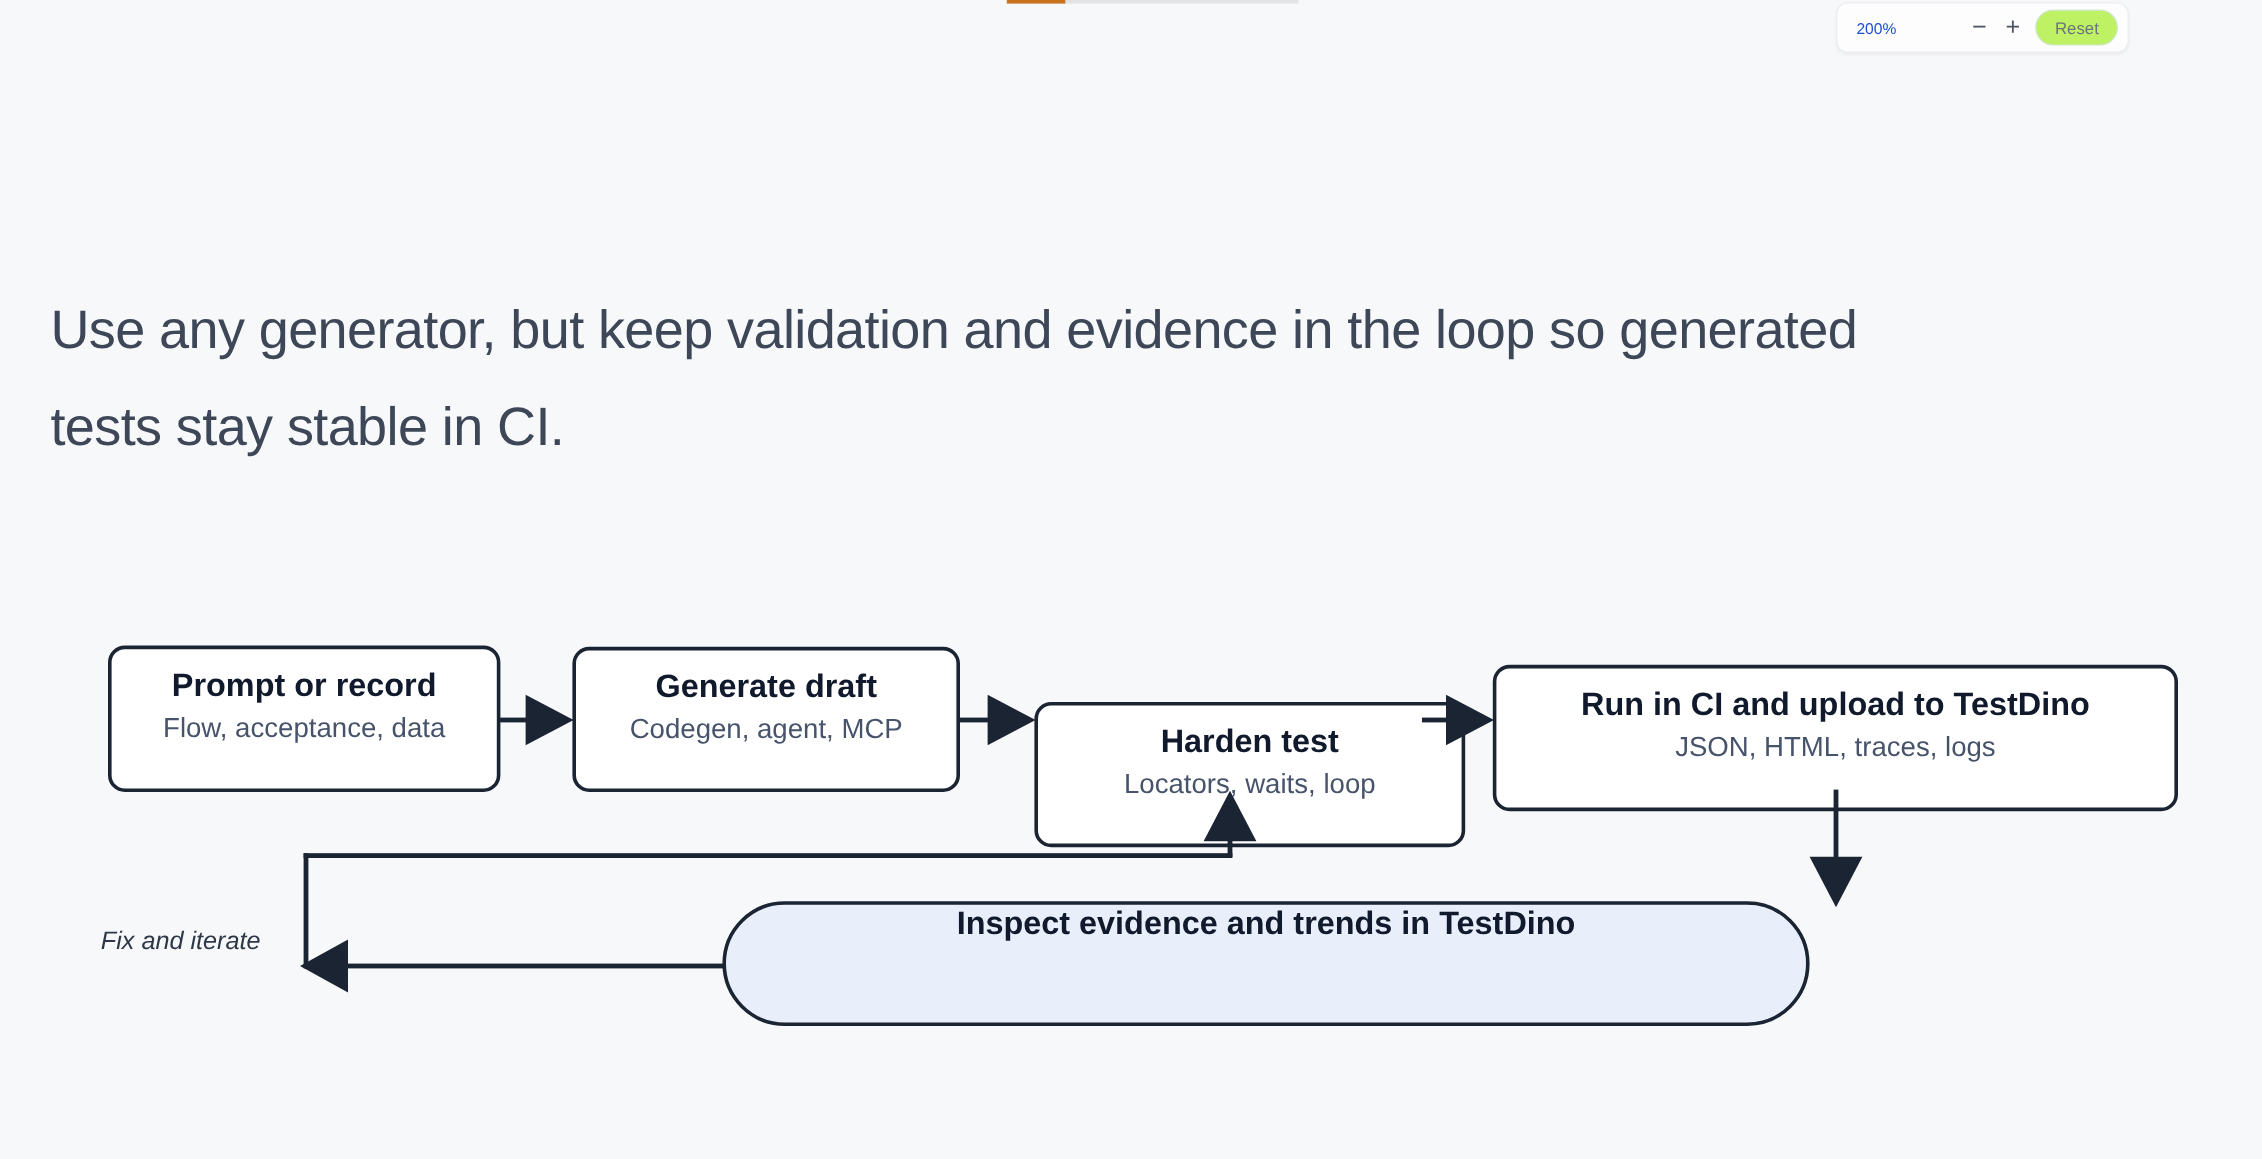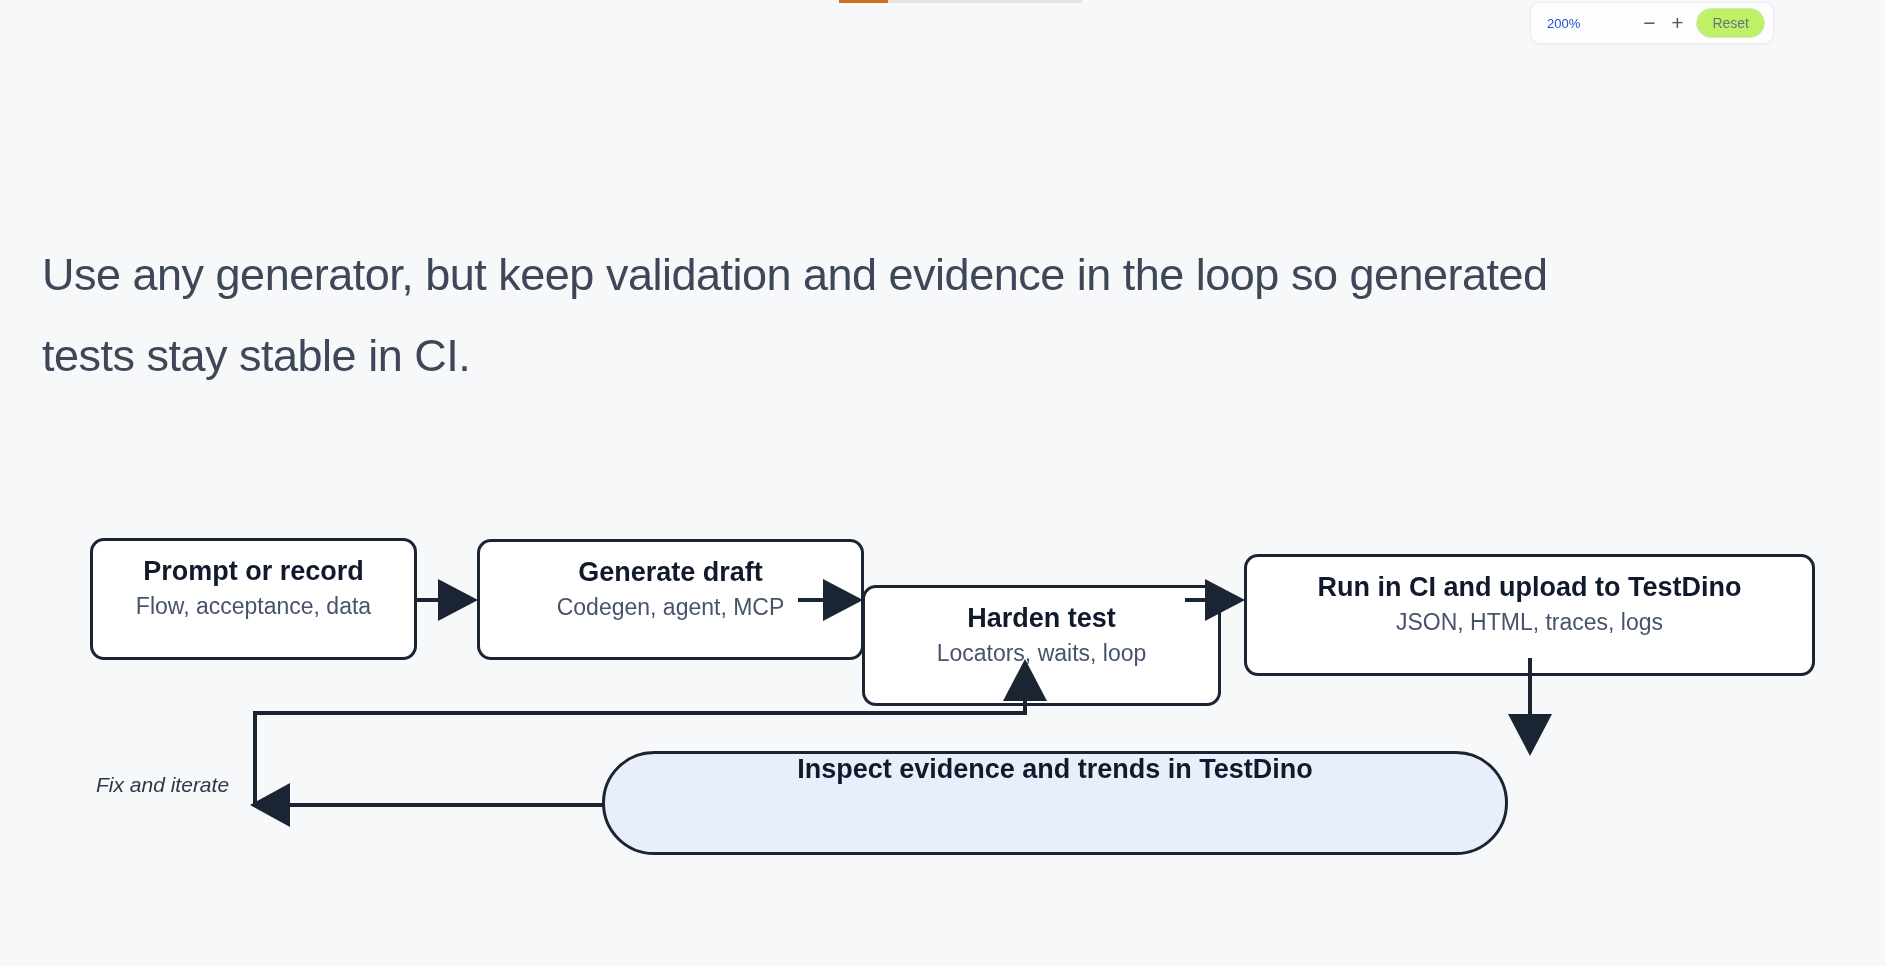--- a/index.html
+++ b/index.html
@@ -50,21 +50,21 @@
   .diagram { position:absolute; left:0; top:0; width:100%; height:100%; cursor:grab; }
   .node {
     position:absolute; background:var(--box-bg,#ffffff);
     border:3.5px solid var(--ink,#1b2432); border-radius:14px;
     display:flex; flex-direction:column; align-items:center;
     padding-top:15px; gap:6px; text-align:center;
   }
   .node-title { font-size:27px; font-weight:700; color:#101a2c; white-space:nowrap; }
   .node-sub   { font-size:23px; color:#47536b; white-space:nowrap; }
   #node1 { left:90px;   top:538px; width:327px; height:122px; }
-  #node2 { left:477px;  top:539px; width:387px; height:121px; }
+  #node2 { left:477px;  top:539px; width:323px; height:121px; }
   #node3 { left:862px;  top:539px; width:359px; height:121px;margin-top:46px; }
   #node4 { left:1244px; top:554px; width:571px; height:122px; }
 
   .hline { position:absolute; height:3.5px; background:var(--ink,#1b2432); }
   .vline { position:absolute; width:3.5px;  background:var(--ink,#1b2432); }
 
   .arr-right { position:absolute; width:0; height:0;
     border-top:21px solid transparent; border-bottom:21px solid transparent;
     border-left:40px solid var(--ink,#1b2432); }
   .arr-left { position:absolute; width:0; height:0;
@@ -89,21 +89,21 @@
   #d1-head { left:1508px; top:714px; }
 
   #fb-vleft  { left:253px;  top:711px; height:96px; }
   #fb-htop   { left:253px;  top:711px; width:774px; }
   #fb-vup    { left:1023px; top:694px; height:20px; }
   #fb-uphead { left:1003px; top:659px; }
   #fb-hbot   { left:288px;  top:803px; width:316px; }
   #fb-lefthead { left:250px; top:783px; }
 
   .loop-label {
-    position:absolute; left:96px; top:773px;
+    position:absolute; left:84px; top:773px;
     font-size:21px; font-style:italic; color:#2e3848; white-space:nowrap;
   }
 
   .pill {
     position:absolute; left:602px; top:751px; width:906px; height:104px;
     background:var(--pill-bg,#e9eefb); border:3.5px solid var(--ink,#1b2432);
     border-radius:999px; display:flex; align-items:flex-start; justify-content:center;
   }
   .pill-label { font-size:27px; font-weight:700; color:#101a2c; white-space:nowrap; }
 </style>

